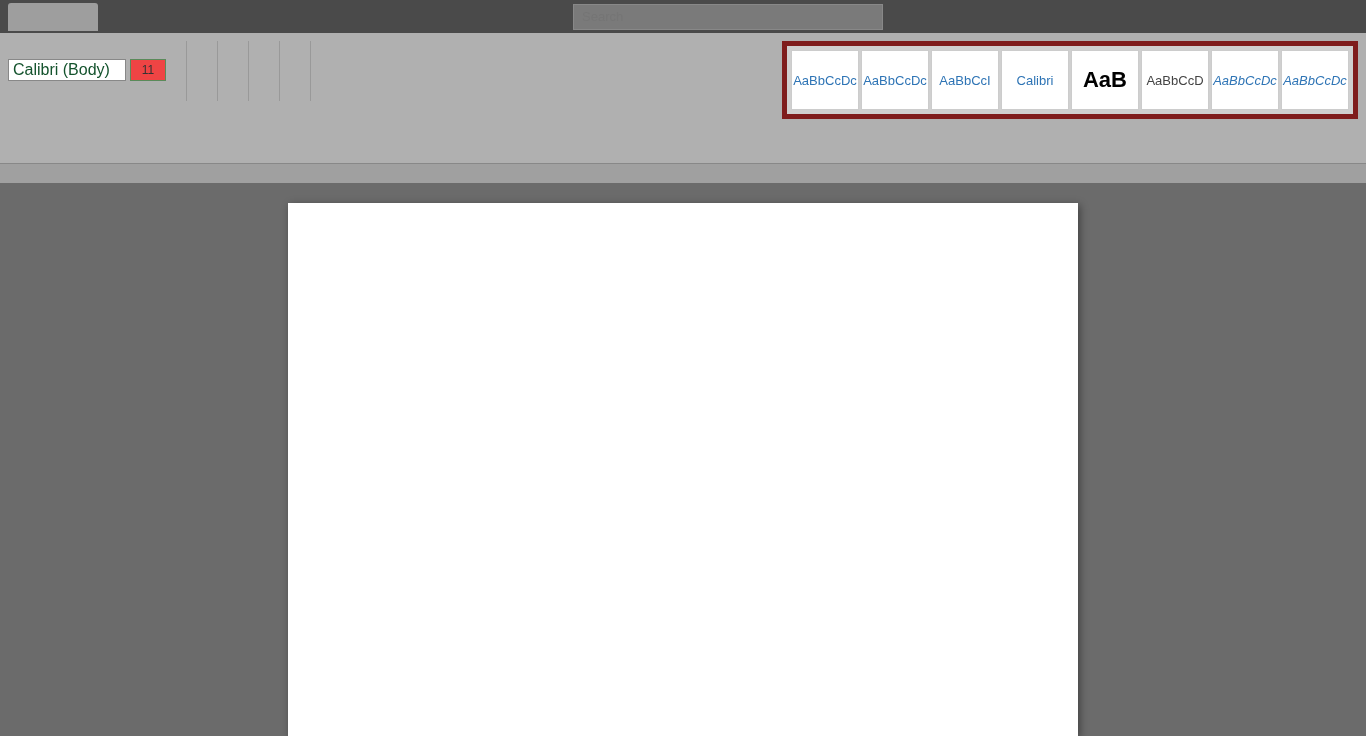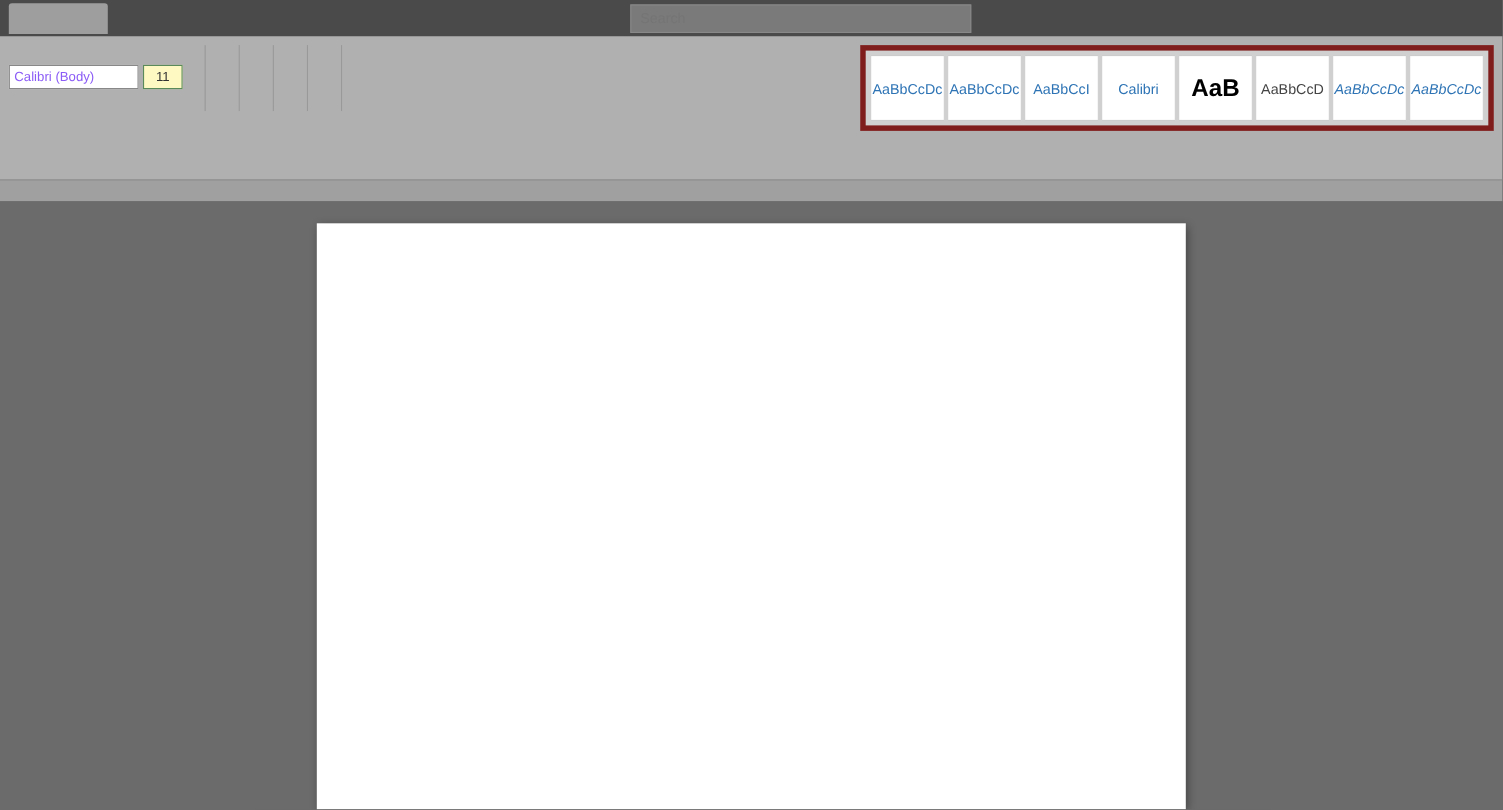--- a/index.html
+++ b/index.html
@@ -75,28 +75,28 @@
     }
 
     .font-name-box {
       width: 118px;
       height: 22px;
       background: #fff;
       border: 1px solid #888;
       display: flex;
       align-items: center;
       padding: 0 4px;
-      font-size: 12px;
-      color: #8b5cf6;
+      font-size: 16px;
+      color: #14532d;
     }
 
     .font-size-box {
       width: 36px;
       height: 22px;
-      background: #fef9c3;
+      background: #ef4444;
       border: 1px solid #5a8a5a;
       display: flex;
       align-items: center;
       justify-content: center;
       font-size: 12px;
       color: #333;
     }
 
     .ribbon-dividers {
       display: flex;

